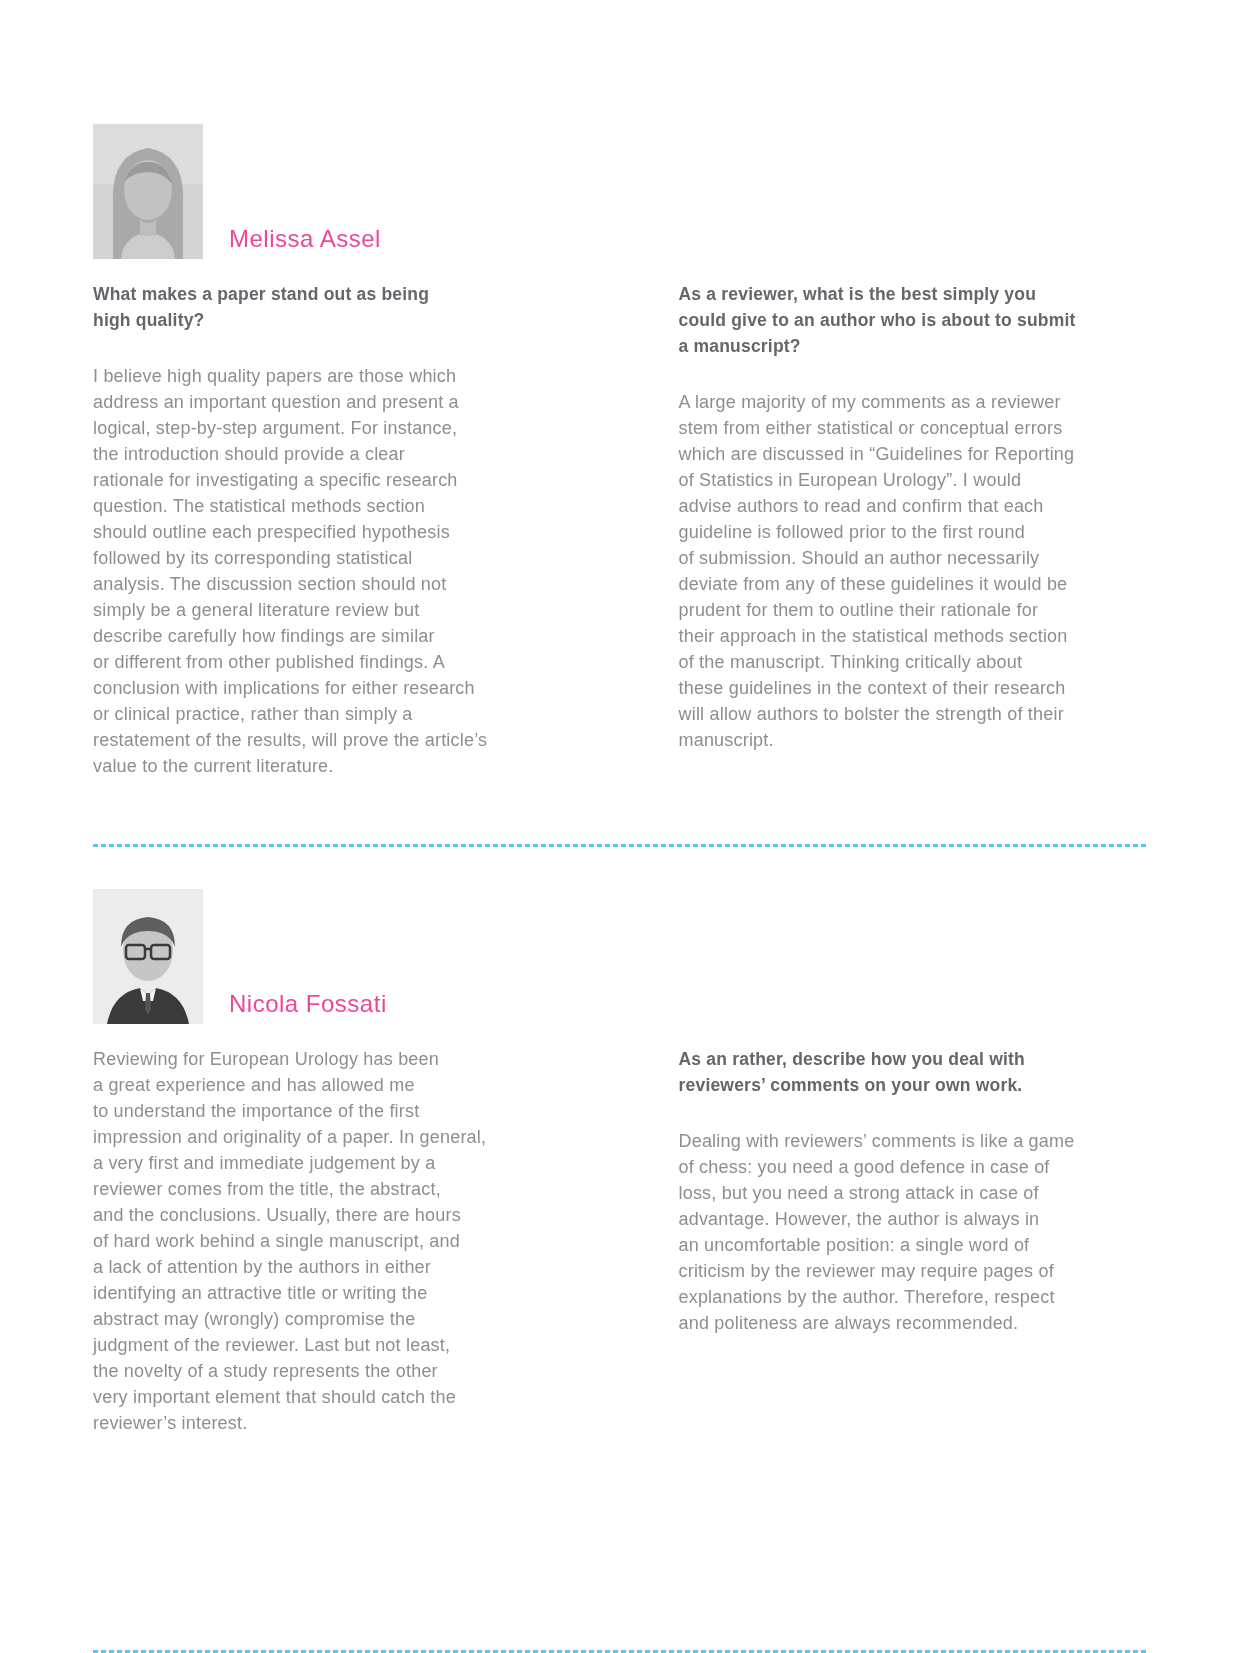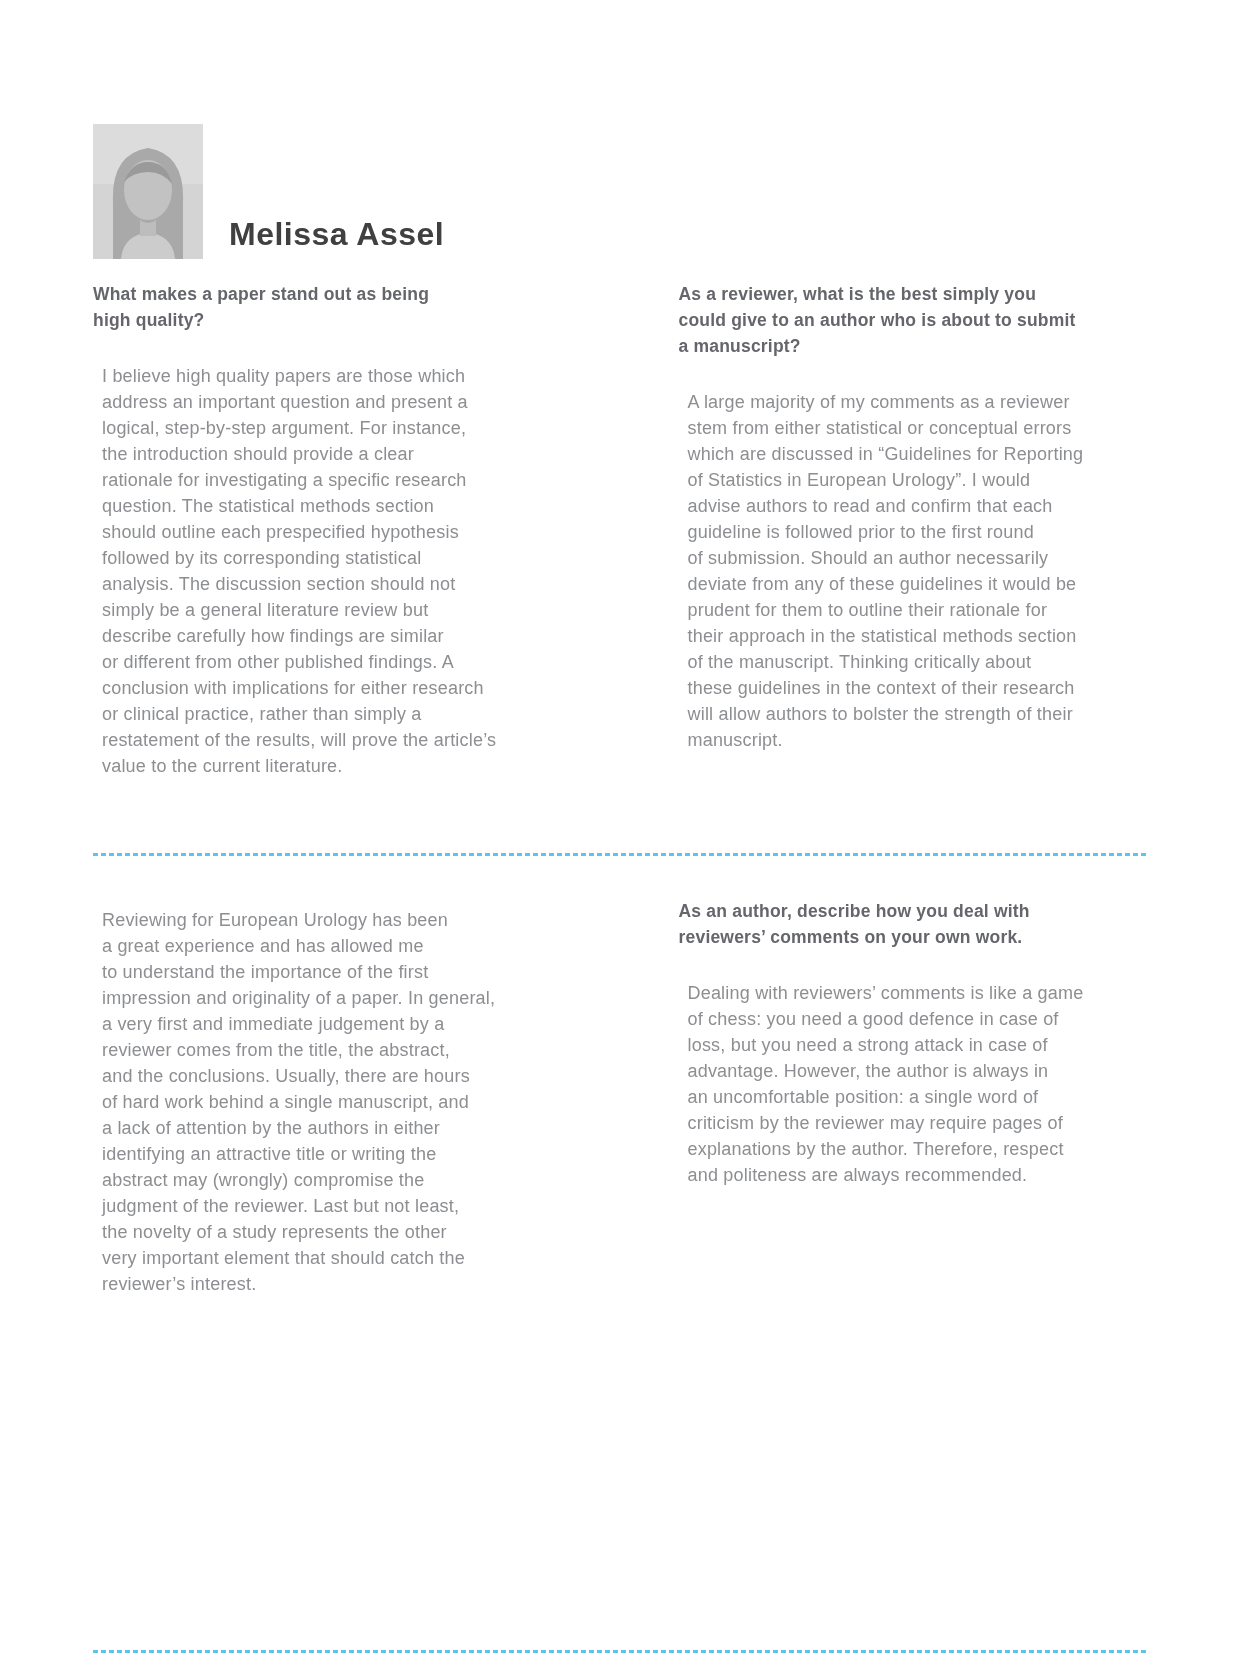--- a/index.html
+++ b/index.html
@@ -21,41 +21,41 @@
   .photo {
     width: 110px;
     height: 135px;
     flex: 0 0 auto;
     overflow: hidden;
     background: #d9d9d9;
   }
   .photo svg { display: block; }
   .person-name {
     margin: 0 0 6px 26px;
-    font-size: 32px;
-    font-weight: 700;
+    font-size: 24px;
+    font-weight: 400;
     letter-spacing: 0.5px;
-    color: #404040;
+    color: #ec4899;
   }
   .qa-grid {
     display: grid;
     grid-template-columns: 1fr 1fr;
     column-gap: 116px;
   }
   .question {
     margin: 0 0 30px 0;
     font-size: 17.5px;
     font-weight: bold;
     line-height: 26px;
     letter-spacing: 0.2px;
     color: #64666B;
     white-space: pre-line;
   }
   .answer {
-    margin: 9px;
+    margin: 0;
     font-size: 18px;
     font-weight: 400;
     line-height: 26px;
     letter-spacing: 0.2px;
     color: #8C8E91;
     white-space: pre-line;
   }
   .divider {
     border: none;
     height: 3px;
@@ -130,40 +130,56 @@
 these guidelines in the context of their research
 will allow authors to bolster the strength of their
 manuscript.</p>
       </div>
     </div>
   </section>
 
   <hr class="divider">
 
   <section>
+    <div class="profile-header">
+      <div class="photo">
+        <svg width="110" height="135" viewBox="0 0 110 135" xmlns="http://www.w3.org/2000/svg">
+          <rect width="110" height="135" fill="#ececec"></rect>
+          <ellipse cx="55" cy="62" rx="25" ry="30" fill="#c6c6c6"></ellipse>
+          <path d="M28 58 Q28 30 55 28 Q82 30 82 58 Q76 42 55 42 Q34 42 28 58 Z" fill="#5f5f5f"></path>
+          <rect x="33" y="56" width="19" height="14" rx="3" fill="none" stroke="#3a3a3a" stroke-width="2.5"></rect>
+          <rect x="58" y="56" width="19" height="14" rx="3" fill="none" stroke="#3a3a3a" stroke-width="2.5"></rect>
+          <line x1="52" y1="60" x2="58" y2="60" stroke="#3a3a3a" stroke-width="2.5"></line>
+          <path d="M14 135 Q20 104 47 99 L55 106 L63 99 Q90 104 96 135 Z" fill="#3b3b3b"></path>
+          <path d="M47 99 L55 106 L63 99 L60 112 L50 112 Z" fill="#f5f5f5"></path>
+          <path d="M53 104 L57 104 L58 120 L55 126 L52 120 Z" fill="#555555"></path>
+        </svg>
+      </div>
+      <h2 class="person-name">Nicola Fossati</h2>
+    </div>
     <div class="qa-grid">
       <div>
         <p class="answer">Reviewing for European Urology has been
 a great experience and has allowed me
 to understand the importance of the first
 impression and originality of a paper. In general,
 a very first and immediate judgement by a
 reviewer comes from the title, the abstract,
 and the conclusions. Usually, there are hours
 of hard work behind a single manuscript, and
 a lack of attention by the authors in either
 identifying an attractive title or writing the
 abstract may (wrongly) compromise the
 judgment of the reviewer. Last but not least,
 the novelty of a study represents the other
 very important element that should catch the
 reviewer’s interest.</p>
       </div>
       <div>
-        <h3 class="question">As an author, describe how you deal with
+        <h3 class="question">As an rather, describe how you deal with
 reviewers’ comments on your own work.</h3>
         <p class="answer">Dealing with reviewers’ comments is like a game
 of chess: you need a good defence in case of
 loss, but you need a strong attack in case of
 advantage. However, the author is always in
 an uncomfortable position: a single word of
 criticism by the reviewer may require pages of
 explanations by the author. Therefore, respect
 and politeness are always recommended.</p>
       </div>

